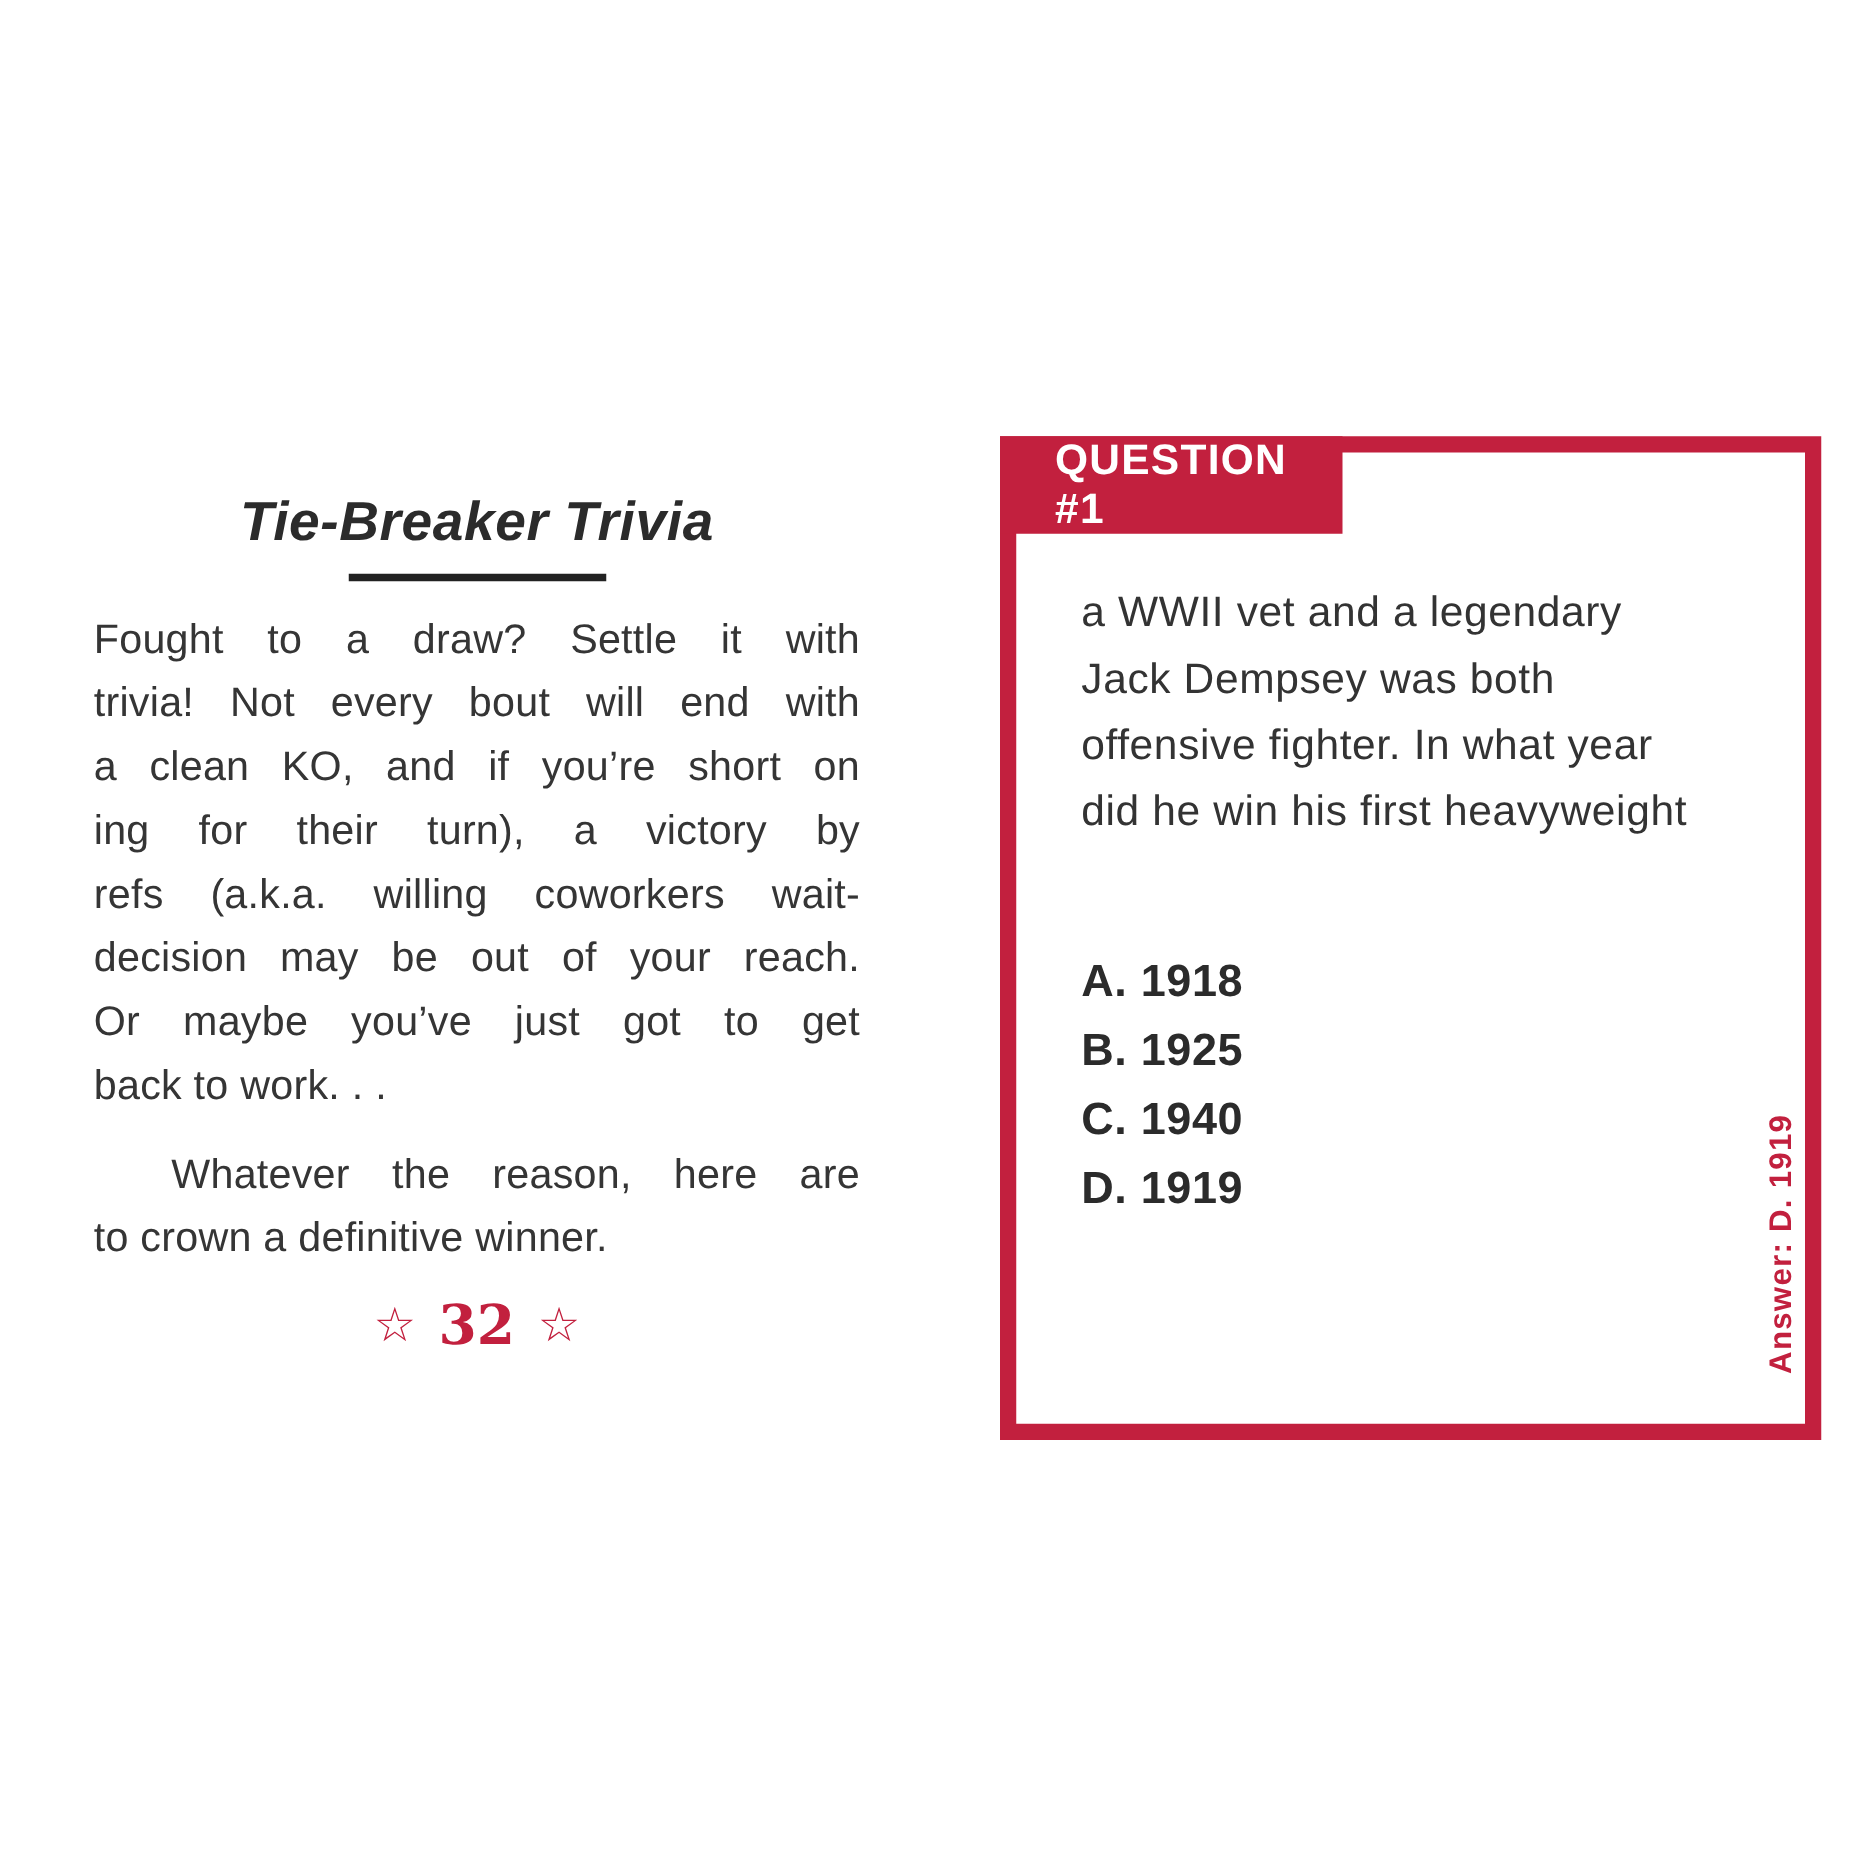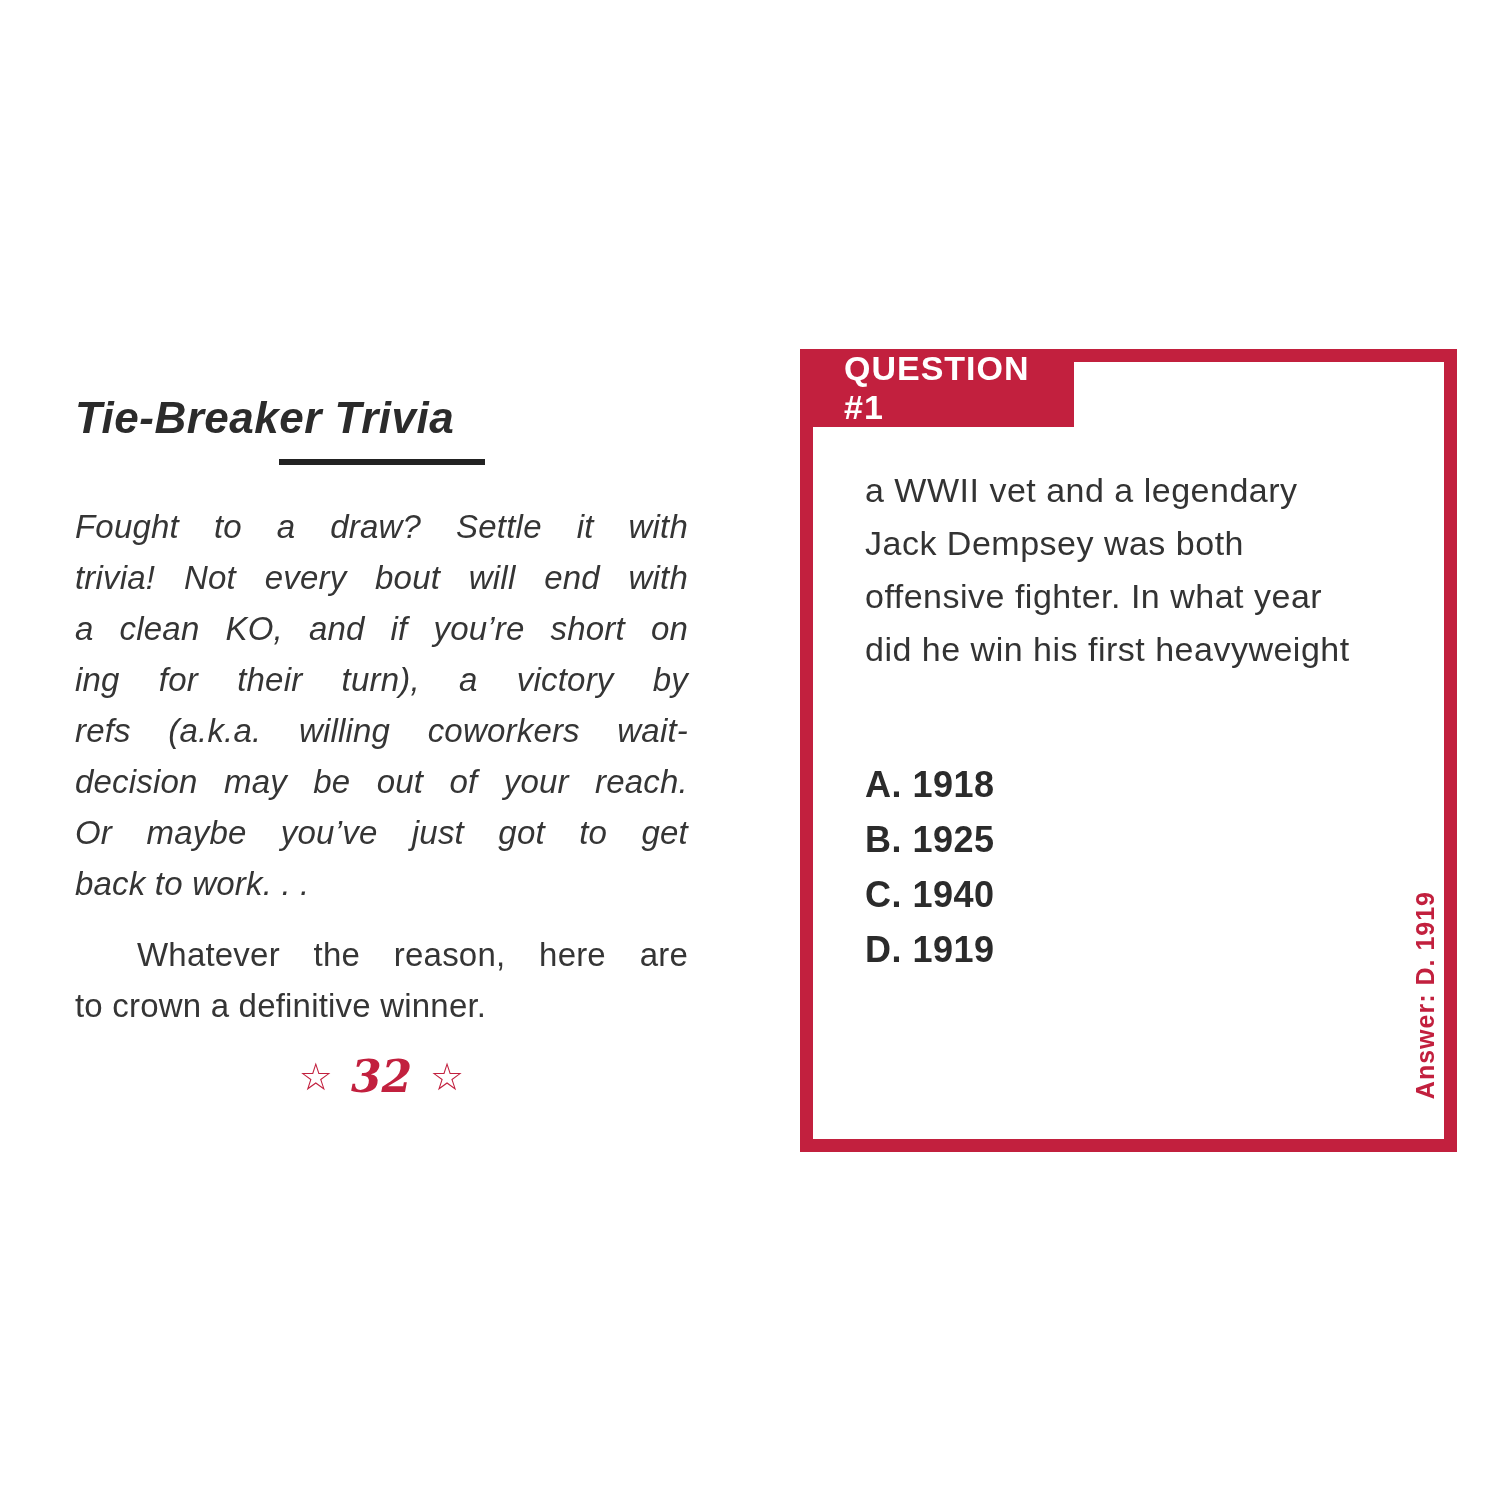--- a/index.html
+++ b/index.html
@@ -15,59 +15,59 @@
   }
 
   
   .left-page {
     position: absolute;
     left: 75px;
     top: 393px;
     width: 613px;
   }
   .page-title {
+    text-align: center;
     font-size: 44px;
     font-weight: bold;
     font-style: italic;
     color: #2b2b2b;
     letter-spacing: 0.5px;
   }
   .title-rule {
     width: 206px;
     height: 6px;
     background: #222222;
     margin: 16px auto 0 auto;
   }
   .para {
     font-size: 33px;
     line-height: 51px;
     color: var(--ink);
     letter-spacing: 0.2px;
   }
-  .para1 { margin-top: 36px; font-style: italic; }
+  .para1 { margin-top: 20px; }
   .para2 { margin-top: 20px; }
   .para .line { text-align: justify; text-align-last: justify; }
   .para .line.last { text-align-last: left; }
   .para2 .line.first { text-indent: 62px; }
 
   .page-number-row {
     margin-top: 24px;
     display: flex;
     justify-content: center;
     align-items: center;
     gap: 18px;
     color: var(--accent);
   }
   .page-number-row .star { font-size: 38px; line-height: 1; }
   .page-number-row .num {
     font-family: "DejaVu Serif", serif;
     font-weight: bold;
     font-size: 44px;
     line-height: 1;
-    font-style: italic;
   }
 
   
   .card {
     position: absolute;
     left: 800px;
     top: 349px;
     width: 657px;
     height: 803px;
     border: 13px solid var(--accent);

